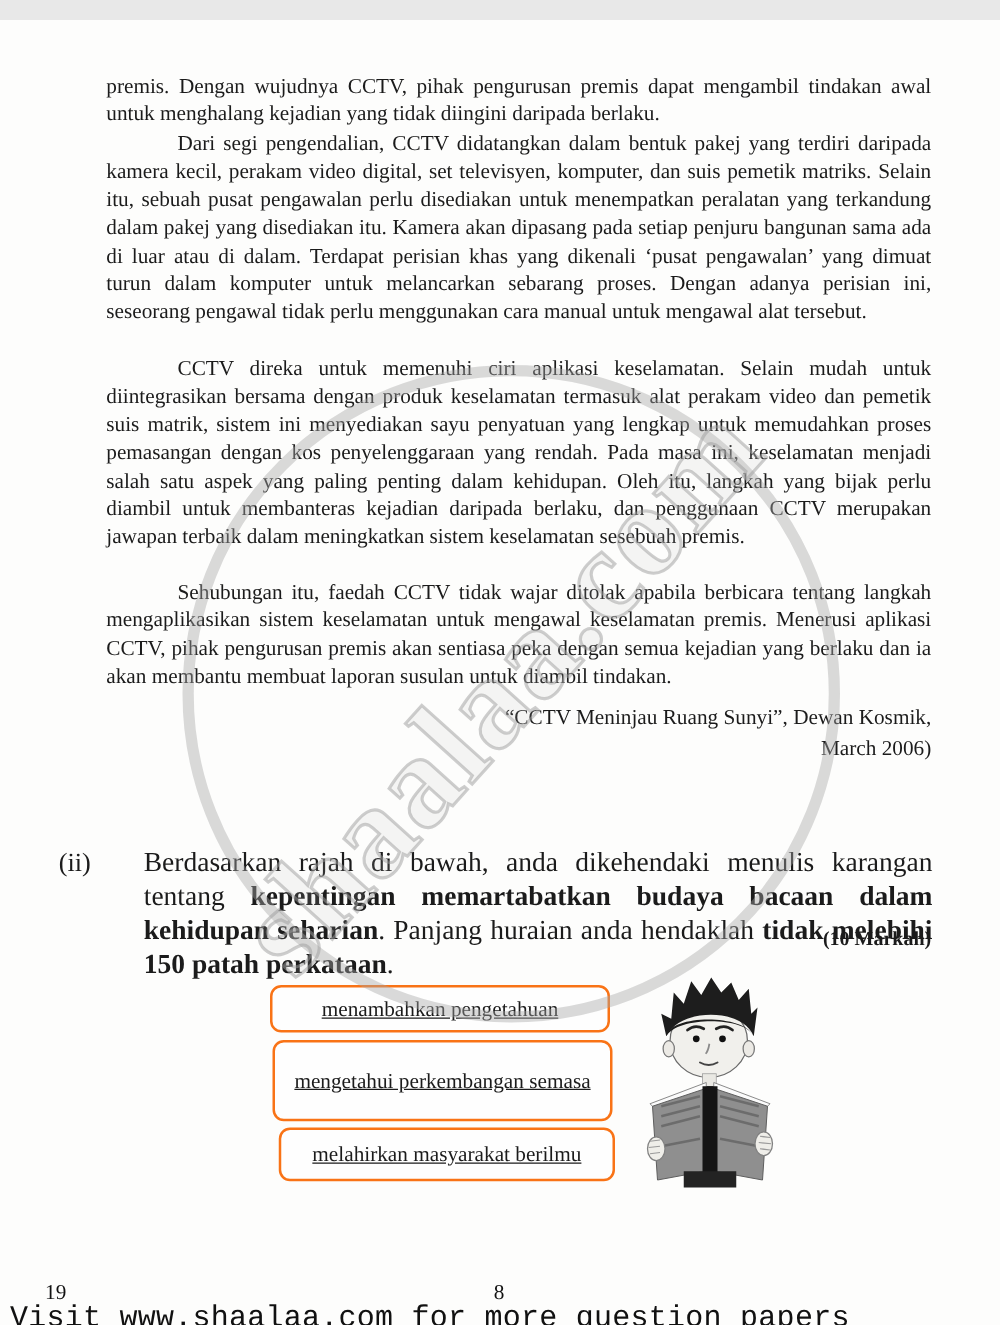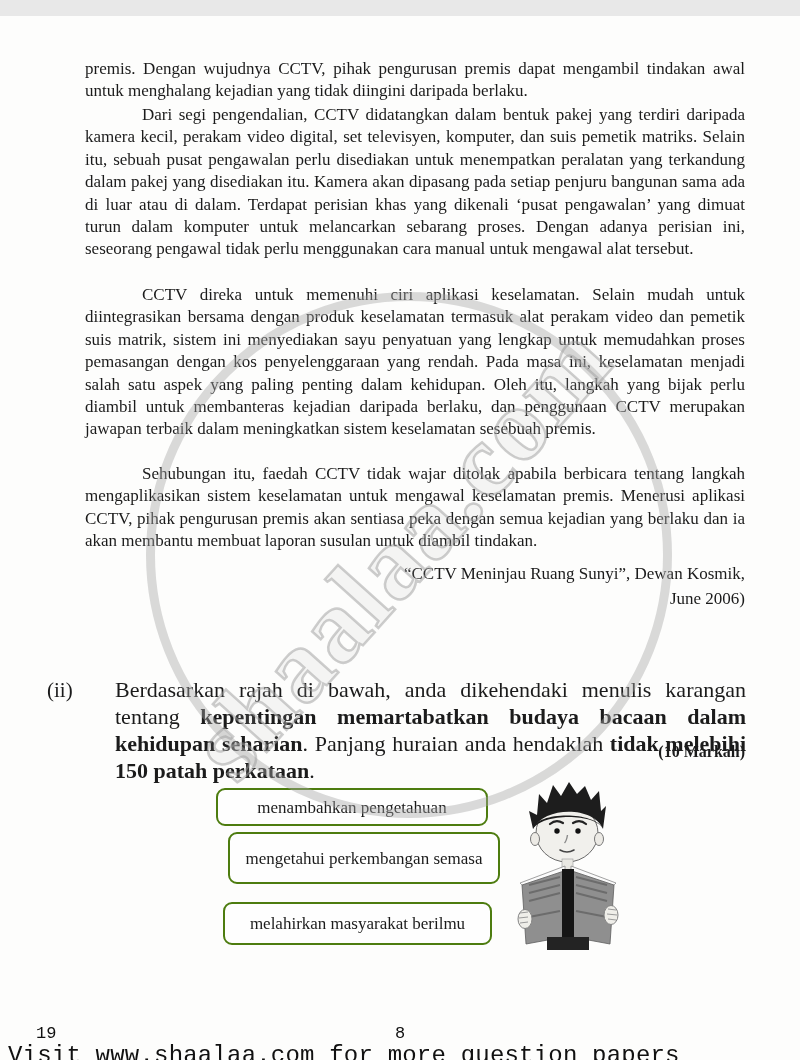--- a/index.html
+++ b/index.html
@@ -26,45 +26,45 @@
     position:absolute;left:115px;top:660px;width:631px;
     font-size:22px;line-height:27px;text-align:justify;
   }
   .q-text b{font-weight:bold;}
   .q-marks{
     position:absolute;right:55px;top:727px;
     font-size:16px;font-weight:bold;
   }
   
   .dbox{
-    position:absolute;border:2px solid #4d7c0f;border-radius:9px;
+    position:absolute;border:2px solid #f97316;border-radius:9px;
     display:flex;align-items:center;justify-content:center;text-align:center;
     font-size:17px;line-height:21px;background:rgba(255,255,255,.55);
-    padding:2px 10px;box-sizing:border-box;z-index:2;
+    padding:2px 10px;box-sizing:border-box;z-index:2;text-decoration:underline;
   }
   #box1{left:216px;top:772px;width:272px;height:38px;}
-  #box2{left:228px;top:816px;width:272px;height:52px;}
+  #box2{left:218px;top:816px;width:272px;height:65px;}
   #box3{left:223px;top:886px;width:269px;height:43px;}
   .boy{position:absolute;left:516px;top:762px;width:112px;height:174px;z-index:2;}
   
   .wm-circle{
     position:absolute;left:146px;top:276px;width:508px;height:508px;
     border:9px solid rgba(168,168,168,.42);border-radius:50%;
     z-index:3;pointer-events:none;
   }
   .wm-text{
     position:absolute;left:400px;top:535px;
     transform:translate(-50%,-50%) rotate(-48deg);
     font-size:104px;font-weight:bold;white-space:nowrap;
     color:rgba(190,190,190,.14);
     -webkit-text-stroke:2.5px rgba(158,158,158,.5);
     z-index:3;pointer-events:none;letter-spacing:2px;
   }
   
-  .pn{position:absolute;font-family:Liberation Mono, monospace;font-size:17px;color:#111;}
+  .pn{position:absolute;font-family:Liberation Serif, serif;font-size:17px;color:#111;}
   #pn-left{left:36px;top:1008px;}
   #pn-center{left:395px;top:1008px;}
   .promo{
     position:absolute;left:8px;top:1026px;
     font-family:Liberation Mono, monospace;font-size:24px;color:#111;
     letter-spacing:.2px;white-space:nowrap;
   }
 </style>
 </head>
 <body>
@@ -79,21 +79,21 @@
   </div>
   <div class="bodytext" style="top:268px;font-family:Liberation Serif, serif;">
     <p class="ind">CCTV direka untuk memenuhi ciri aplikasi keselamatan. Selain mudah untuk diintegrasikan bersama dengan produk keselamatan termasuk alat perakam video dan pemetik suis matrik, sistem ini menyediakan sayu penyatuan yang lengkap untuk memudahkan proses pemasangan dengan kos penyelenggaraan yang rendah. Pada masa ini, keselamatan menjadi salah satu aspek yang paling penting dalam kehidupan. Oleh itu, langkah yang bijak perlu diambil untuk membanteras kejadian daripada berlaku, dan penggunaan CCTV merupakan jawapan terbaik dalam meningkatkan sistem keselamatan sesebuah premis.</p>
   </div>
   <div class="bodytext" style="top:447px;">
     <p class="ind">Sehubungan itu, faedah CCTV tidak wajar ditolak apabila berbicara tentang langkah mengaplikasikan sistem keselamatan untuk mengawal keselamatan premis. Menerusi aplikasi CCTV, pihak pengurusan premis akan sentiasa peka dengan semua kejadian yang berlaku dan ia akan membantu membuat laporan susulan untuk diambil tindakan.</p>
   </div>
 
   <div class="attribution">
     <div><span>“CCTV Meninjau Ruang Sunyi”, </span><span class="it">Dewan Kosmik</span><span>,</span></div>
-    <div>June 2006)</div>
+    <div>March 2006)</div>
   </div>
 
   <div class="q-label">(ii)</div>
   <div class="q-text"><span>Berdasarkan rajah di bawah, anda dikehendaki menulis karangan tentang </span><b>kepentingan memartabatkan budaya bacaan dalam kehidupan seharian</b><span>. Panjang huraian anda hendaklah </span><b>tidak melebihi 150 patah perkataan</b><span>.</span></div>
   <div class="q-marks">(10 Markah)</div>
 
   <div class="dbox" id="box1">menambahkan pengetahuan</div>
   <div class="dbox" id="box2">mengetahui perkembangan semasa</div>
   <div class="dbox" id="box3">melahirkan masyarakat berilmu</div>
 

